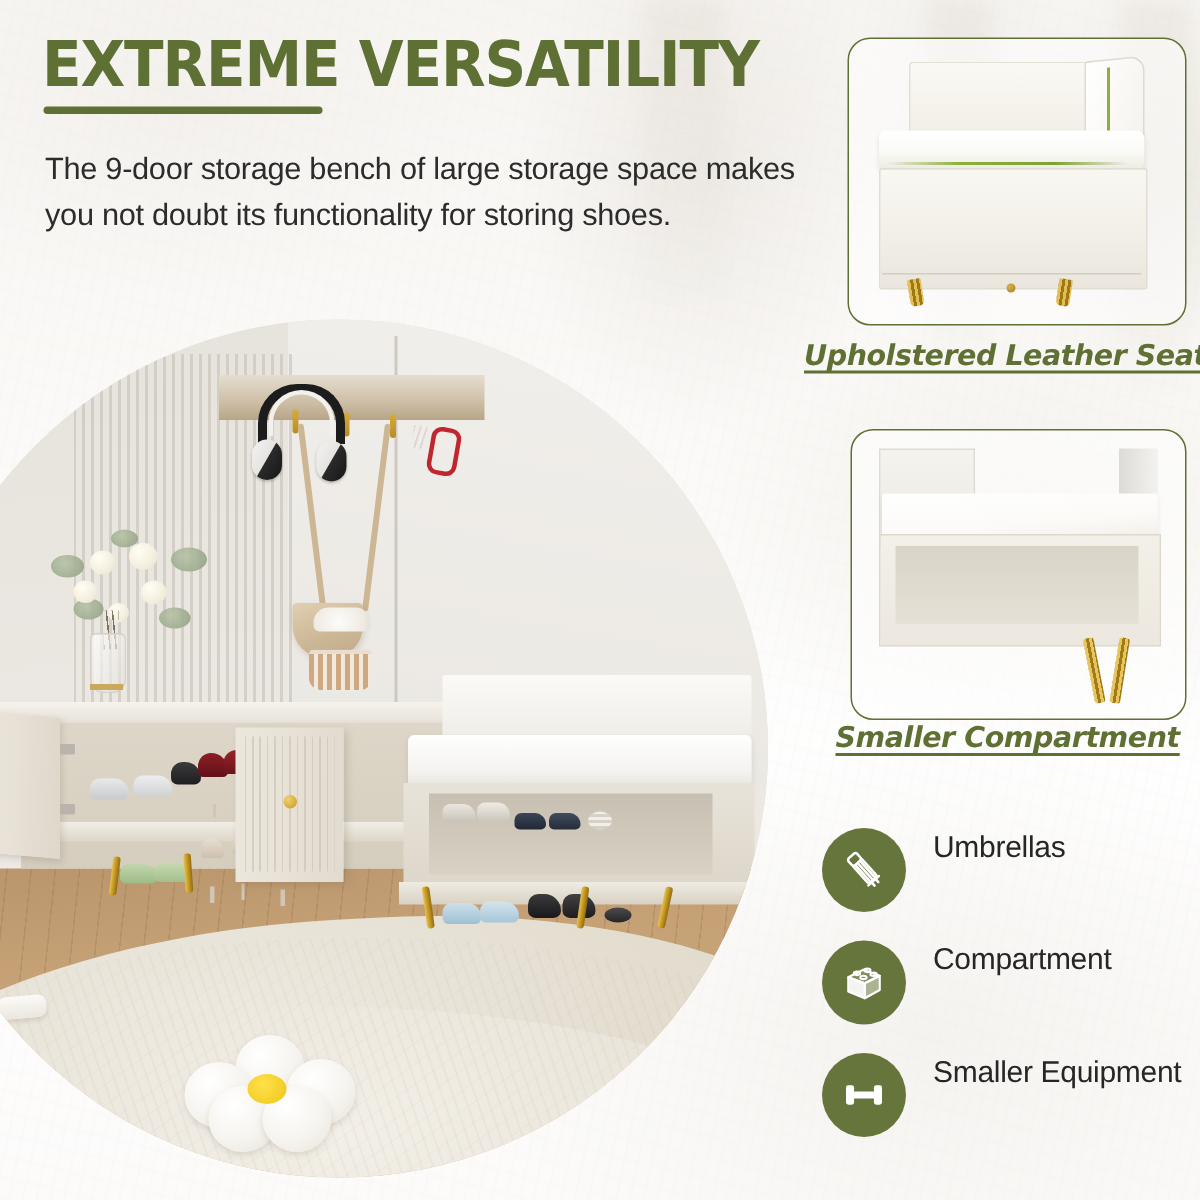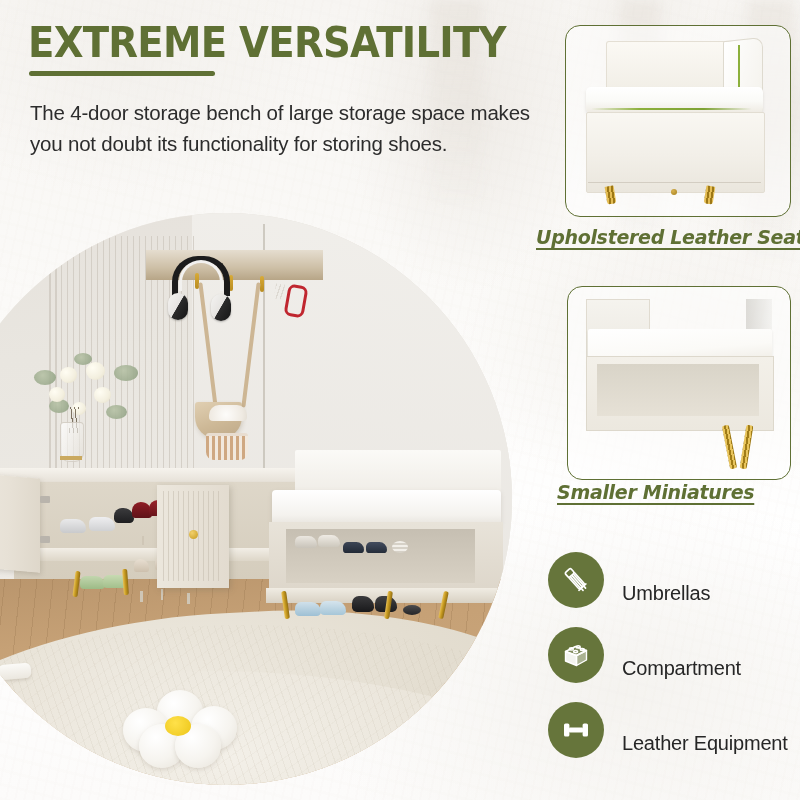--- a/index.html
+++ b/index.html
@@ -438,21 +438,21 @@
     border-radius: 2px;
   }
 
   
   .feature-item { position: absolute; }
   .feature-badge {
     position: absolute; left: 0; top: 0; width: 56px; height: 56px;
     border-radius: 50%; background: #66753b;
   }
   .feature-label {
-    position: absolute; left: 74px; top: 30px;
+    position: absolute; left: 74px; top: 2px;
     font-family: "Liberation Sans", sans-serif;
     font-size: 20px;
     color: #262626;
     letter-spacing: -0.2px;
     white-space: nowrap;
   }
   #feature-0 { left: 548px; top: 552px; }
   #feature-1 { left: 548px; top: 627px; }
   #feature-2 { left: 548px; top: 702px; }
   .feature-icon {
@@ -465,21 +465,21 @@
 <div id="page">
 
   <div class="bg-wash"></div>
   <div class="bg-streak" style="left:430px;top:0;width:52px;height:200px;"></div>
   <div class="bg-streak" style="left:620px;top:0;width:40px;height:230px;"></div>
   <div class="bg-streak" style="left:748px;top:0;width:46px;height:260px;"></div>
   <div class="bg-noise"></div>
 
   <div class="headline">EXTREME VERSATILITY</div>
   <div class="headline-rule"></div>
-  <div class="subhead">The 4-door storage bench of large storage space makes you not doubt its functionality for storing shoes.</div>
+  <div class="subhead">The 9-door storage bench of large storage space makes you not doubt its functionality for storing shoes.</div>
 
   <div class="hero-circle">
     <div class="scene">
       <div class="wall-back"></div>
       <div class="wall-right"></div>
       <div class="wall-slats"></div>
 
       <div class="wall-seam"></div>
 
       <div class="floor">
@@ -608,21 +608,21 @@
 
   <div class="panel" id="panel-compartment">
     <div class="cmp-panel-back"></div>
     <div class="cmp-shadow-right"></div>
     <div class="cmp-top"></div>
     <div class="cmp-frame"></div>
     <div class="cmp-cavity"></div>
     <div class="cmp-leg" style="left:71%;top:72%;transform:rotate(-11deg);"></div>
     <div class="cmp-leg" style="left:79%;top:72%;transform:rotate(9deg);"></div>
   </div>
-  <div class="panel-caption" id="caption-compartment">Smaller Miniatures</div>
+  <div class="panel-caption" id="caption-compartment">Smaller Compartment</div>
 
   <div class="feature-item" id="feature-0">
     <div class="feature-badge"></div>
     <div class="feature-icon">
       <svg viewBox="0 0 30 30" width="30" height="30" aria-hidden="true">
         <g transform="rotate(-42 15 15)" fill="none" stroke="#ffffff" stroke-width="1.7" stroke-linecap="round" stroke-linejoin="round">
           <rect x="11.2" y="2.4" width="7.6" height="6.2" rx="1.6"></rect>
           <path d="M11.2 8.6 L11.2 22.4 Q11.2 24.2 13 24.2 L17 24.2 Q18.8 24.2 18.8 22.4 L18.8 8.6"></path>
           <path d="M15 9.2 L15 23.6"></path>
           <path d="M12.9 9.6 L12.9 23.2"></path>
@@ -658,16 +658,16 @@
     <div class="feature-badge"></div>
     <div class="feature-icon">
       <svg viewBox="0 0 30 30" width="30" height="30" aria-hidden="true">
         <g fill="#ffffff">
           <rect x="3" y="8.5" width="5.4" height="13" rx="1.6"></rect>
           <rect x="21.6" y="8.5" width="5.4" height="13" rx="1.6"></rect>
           <rect x="8" y="12.6" width="14" height="4.8" rx="1"></rect>
         </g>
       </svg>
     </div>
-    <div class="feature-label">Leather Equipment</div>
+    <div class="feature-label">Smaller Equipment</div>
   </div>
 
 </div>
 
 </body></html>

